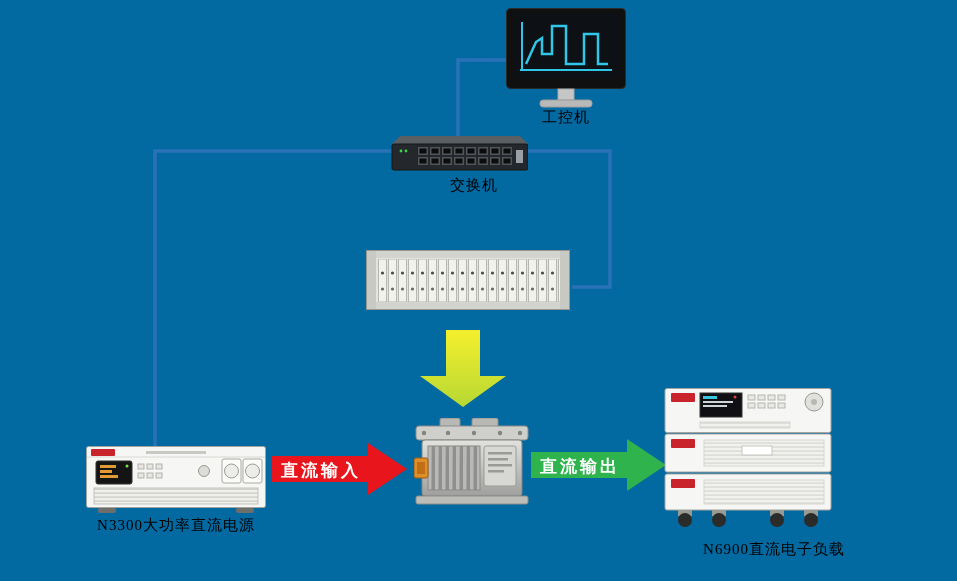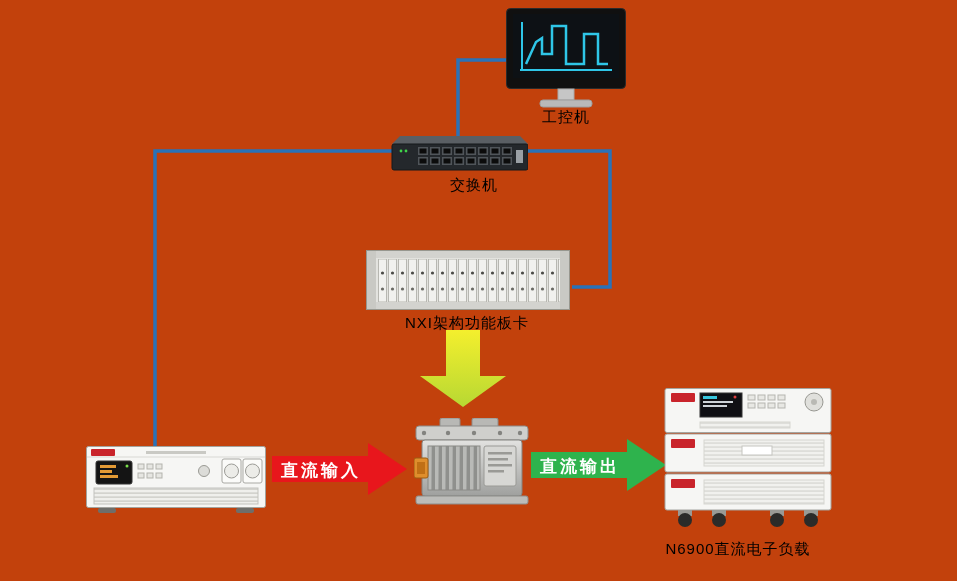--- a/index.html
+++ b/index.html
@@ -1,17 +1,17 @@
 <!DOCTYPE html>
 <html><head>
 <meta charset="utf-8">
 <style>
   html,body{margin:0;padding:0;background:#ffffff;}
-  .canvas{position:relative;width:957px;height:581px;background:#c2410c;overflow:hidden;
-          font-family:Liberation Sans, sans-serif;}
+  .canvas{position:relative;width:957px;height:581px;background:#0369a1;overflow:hidden;
+          font-family:Liberation Serif, serif;}
   .abs{position:absolute;}
   .label{position:absolute;text-align:center;font-size:15px;color:#000;letter-spacing:1px;}
   .arrow-label{position:absolute;color:#fff;font-weight:700;font-size:17px;letter-spacing:3px;white-space:nowrap;}
   svg{display:block;}
 </style>
 </head>
 <body>
 
 <div class="canvas">
 
@@ -63,21 +63,20 @@
         </pattern>
       </defs>
       <rect x="0.5" y="0.5" width="203" height="59" fill="#e3e3df" stroke="#97978f"></rect>
       <rect x="1" y="1" width="202" height="7" fill="#d3d3cf"></rect>
       <rect x="1" y="52" width="202" height="7" fill="#d3d3cf"></rect>
       <rect x="1" y="1" width="9" height="58" fill="#c9c9c4"></rect>
       <rect x="194" y="1" width="9" height="58" fill="#c9c9c4"></rect>
       <rect x="12" y="9" width="182" height="43" fill="url(#nxiMod)"></rect>
     </svg>
   </div>
-  <div class="label" style="left:387px;top:314px;width:160px">NXI架构功能板卡</div>
 
   <div class="abs" style="left:418px;top:330px">
     <svg width="90" height="78">
       <defs>
         <linearGradient id="gradCtl" x1="0" y1="0" x2="0" y2="1">
           <stop offset="0" stop-color="#f4ef2d"></stop>
           <stop offset="1" stop-color="#b7d833"></stop>
         </linearGradient>
       </defs>
       <polygon points="28,0 62,0 62,46 88,46 45,77 2,46 28,46" fill="url(#gradCtl)"></polygon>
@@ -157,20 +156,21 @@
       <circle cx="118" cy="25" r="5.5" fill="#dcdcd8" stroke="#9a9a94"></circle>
       <rect x="136" y="13" width="19" height="24" rx="2" fill="#fbfbf9" stroke="#a9a9a4"></rect>
       <circle cx="145.5" cy="25" r="7" fill="#ecece8" stroke="#9b9b96"></circle>
       <rect x="157" y="13" width="19" height="24" rx="2" fill="#fbfbf9" stroke="#a9a9a4"></rect>
       <circle cx="166.5" cy="25" r="7" fill="#ecece8" stroke="#9b9b96"></circle>
       <rect x="8" y="42" width="164" height="16" fill="url(#ventPS)" stroke="#c2c2bd"></rect>
       <rect x="12" y="62" width="18" height="5" rx="2" fill="#6e6e6a"></rect>
       <rect x="150" y="62" width="18" height="5" rx="2" fill="#6e6e6a"></rect>
     </svg>
   </div>
+  <div class="label" style="left:76px;top:516px;width:200px">N3300大功率直流电源</div>
 
   <div class="abs" style="left:664px;top:388px">
     <svg width="170" height="142">
       <defs>
         <pattern id="ventL" width="6" height="4" patternUnits="userSpaceOnUse">
           <rect width="6" height="4" fill="#f1f1ee"></rect>
           <rect y="2.5" width="6" height="1.1" fill="#d2d2cd"></rect>
         </pattern>
       </defs>
 
@@ -205,15 +205,15 @@
       <rect x="14" y="122" width="14" height="6" fill="#9a9a95"></rect>
       <rect x="48" y="122" width="14" height="6" fill="#9a9a95"></rect>
       <rect x="106" y="122" width="14" height="6" fill="#9a9a95"></rect>
       <rect x="140" y="122" width="14" height="6" fill="#9a9a95"></rect>
       <circle cx="21" cy="132" r="7" fill="#2b2b29"></circle>
       <circle cx="55" cy="132" r="7" fill="#2b2b29"></circle>
       <circle cx="113" cy="132" r="7" fill="#2b2b29"></circle>
       <circle cx="147" cy="132" r="7" fill="#2b2b29"></circle>
     </svg>
   </div>
-  <div class="label" style="left:648px;top:540px;width:180px">N6900直流电子负载</div>
+  <div class="label" style="left:684px;top:540px;width:180px">N6900直流电子负载</div>
 
 </div>
 
 </body></html>

